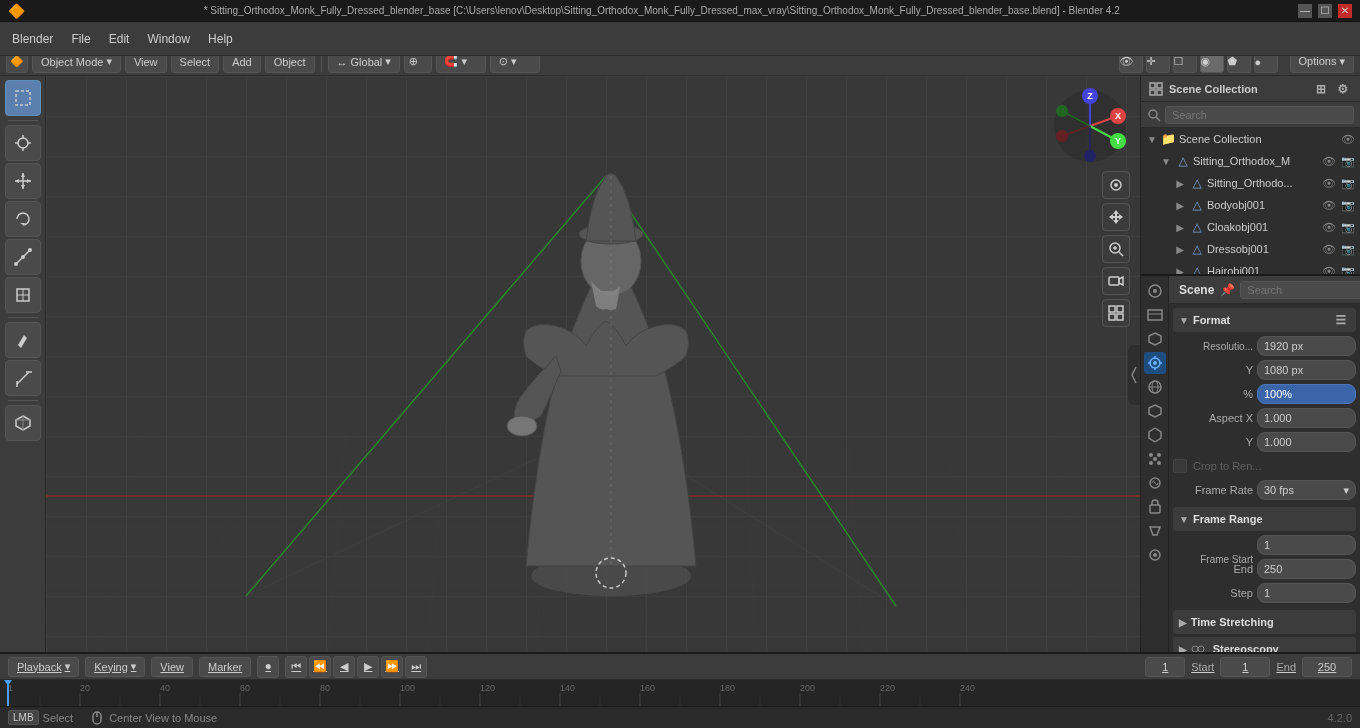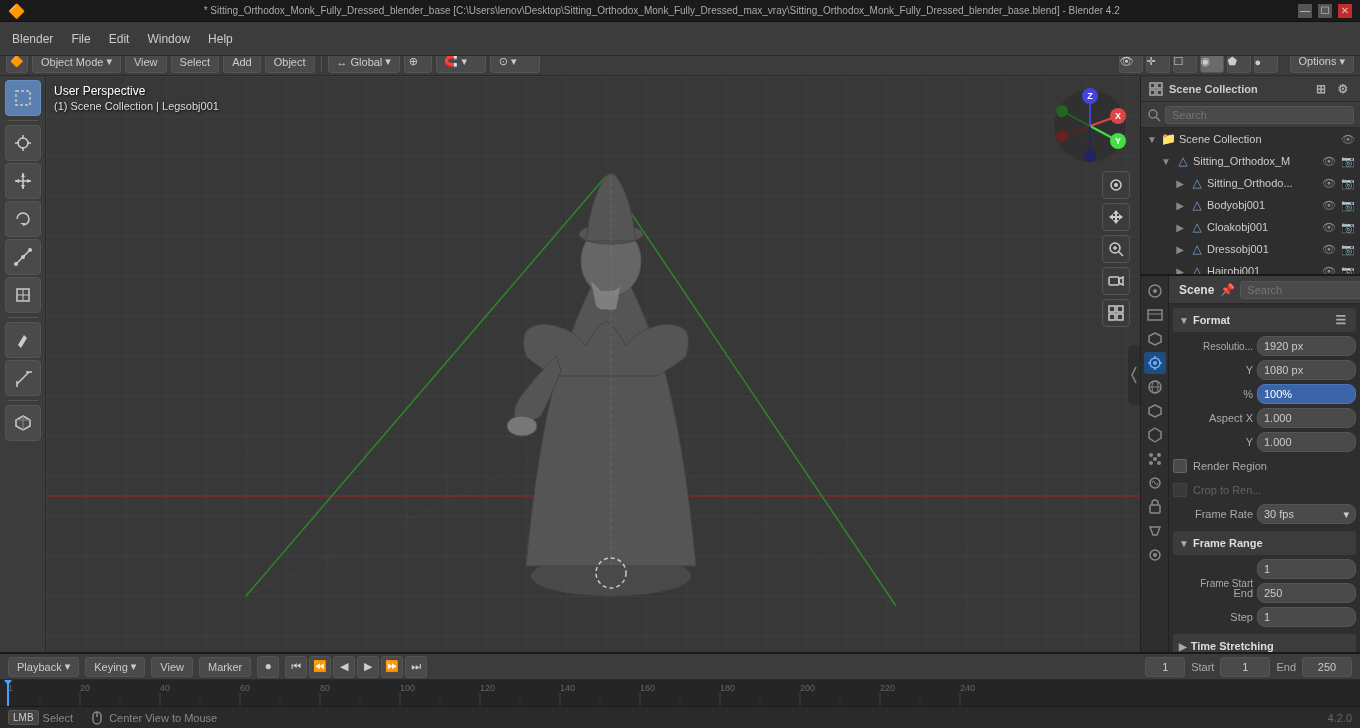--- a/index.html
+++ b/index.html
@@ -507,20 +507,21 @@
     #bottom-bar {
       position: absolute;
       bottom: 0;
       left: 0;
       width: 100%;
       height: 54px;
       background: #2e2e2e;
       border-top: 2px solid #1a1a1a;
       display: flex;
       flex-direction: column;
+      text-decoration: underline;
     }
     #timeline-controls {
       height: 26px;
       background: #3c3c3c;
       display: flex;
       align-items: center;
       padding: 0 8px;
       gap: 6px;
       border-bottom: 1px solid #2a2a2a;
     }
@@ -870,24 +871,20 @@
         <ellipse cx="476" cy="350" rx="15" ry="10" fill="#777" stroke="#555" stroke-width="1"></ellipse>
 
         <path d="M 545 205 Q 548 220 550 230 Q 555 235 560 233 Q 565 235 570 233 Q 572 225 574 210 Q 570 215 565 215 Q 560 215 555 215 Z" fill="#888" opacity="0.8"></path>
 
         <circle cx="565" cy="497" r="15" fill="none" stroke="white" stroke-width="1.5" stroke-dasharray="4,3" opacity="0.7"></circle>
 
         <line x1="565" y1="100" x2="565" y2="490" stroke="#888" stroke-width="1" stroke-dasharray="3,4" opacity="0.4"></line>
       </svg>
     </div>
 
-    <div class="viewport-info">
-      <div>User Perspective</div>
-      <div class="viewport-info-sub">(1) Scene Collection | Legsobj001</div>
-    </div>
 
     <div class="nav-gizmo">
       <svg width="80" height="80" viewBox="0 0 80 80">
         <circle cx="40" cy="40" r="36" fill="rgba(40,40,40,0.5)"></circle>
 
         <line x1="40" y1="40" x2="40" y2="10" stroke="#4444dd" stroke-width="2"></line>
         <circle cx="40" cy="10" r="8" fill="#4444dd"></circle>
         <text x="40" y="13" text-anchor="middle" fill="white" font-size="9" font-weight="bold">Z</text>
 
         <line x1="40" y1="40" x2="68" y2="30" stroke="#dd4444" stroke-width="2"></line>
@@ -1177,24 +1174,20 @@
             </div>
           </div>
 
           <div class="field-row">
             <span class="field-label" style="width:80px;">Y</span>
             <div class="field-value">
               <span>1.000</span>
             </div>
           </div>
 
-          <div class="checkbox-field">
-            <div class="checkbox"></div>
-            <span class="checkbox-label">Render Region</span>
-          </div>
 
           <div class="checkbox-field field-disabled">
             <div class="checkbox"></div>
             <span class="checkbox-label">Crop to Ren...</span>
           </div>
 
           <div class="field-row">
             <span class="field-label" style="width:80px;">Frame Rate</span>
             <div class="field-value dropdown">
               <span>30 fps</span>

